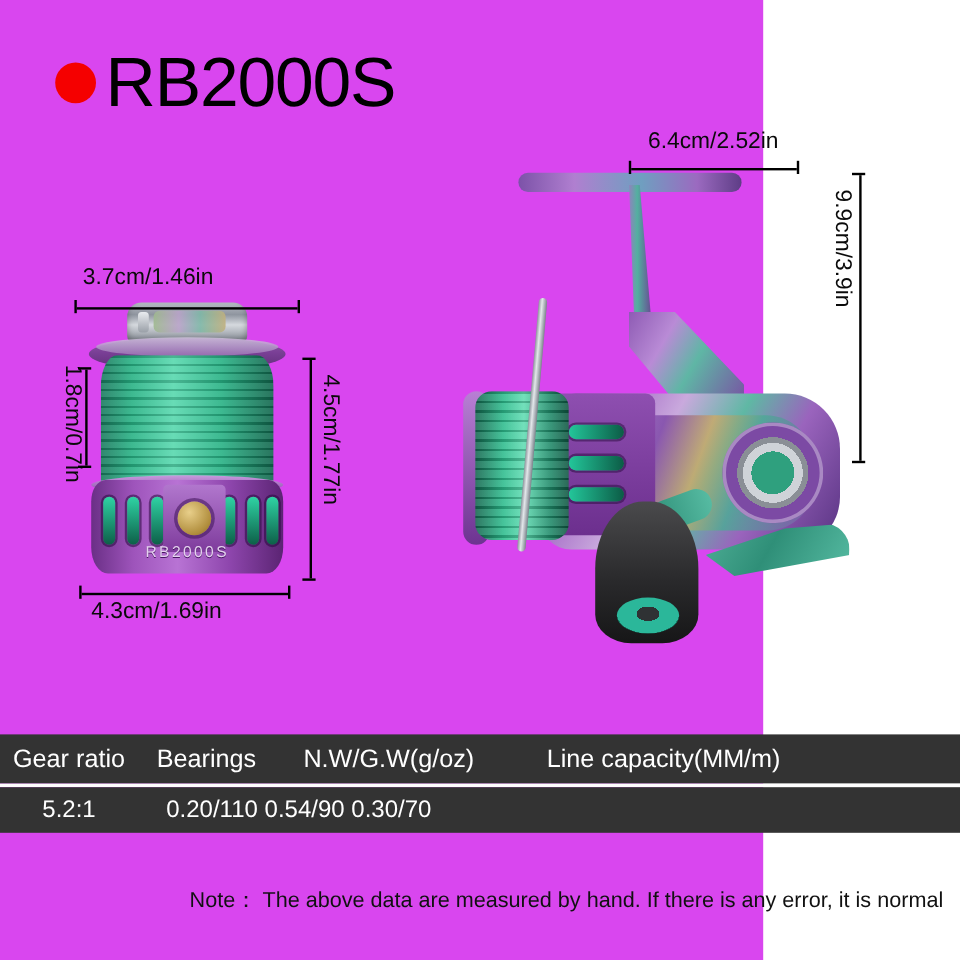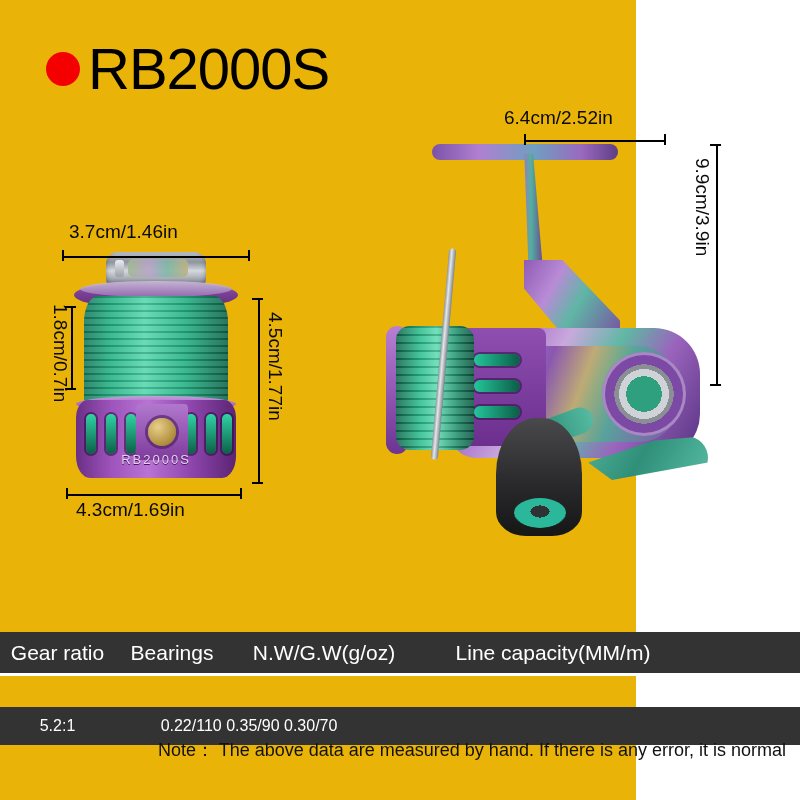--- a/index.html
+++ b/index.html
@@ -5,21 +5,21 @@
   * { box-sizing: border-box; margin: 0; padding: 0; }
   html, body {
     width: 800px; height: 800px;
     background: #ffffff;
     font-family: "Liberation Sans", sans-serif;
     overflow: hidden;
   }
   #page {
     position: relative;
     width: 636px; height: 800px;
-    background: #eab308;
+    background: #d946ef;
   }
 
   
   .title-row {
     position: absolute;
     left: 46px; top: 40px;
     display: flex;
     align-items: center;
     gap: 8px;
   }
@@ -243,33 +243,33 @@
   .rl-knob-stem {
     position: absolute; left: 150px; top: 272px; width: 52px; height: 26px;
     border-radius: 13px;
     background: linear-gradient(90deg,#2f8f78,#56bba2);
     transform: rotate(-20deg);
   }
 
   
   #spec-table {
     position: absolute;
-    left: 0; top: 632px;
+    left: 0; top: 612px;
     width: 800px;
   }
   .spec-row {
     display: flex;
     width: 800px;
     background: #333333;
     color: #ffffff;
     align-items: center;
   }
   .spec-row.head { height: 41px; font-size: 21px; }
   .spec-divider { height: 3px; background: #ffffff; width: 800px; }
-  .spec-row.body { height: 38px; font-size: 16px; margin-top: 31px; }
+  .spec-row.body { height: 38px; font-size: 20px; }
   .spec-cell { text-align: center; white-space: nowrap; }
   .c0 { width: 115px; }
   .c1 { width: 113px; }
   .c2 { width: 190px; }
   .c3 { width: 114px; }
   .c4 { width: 268px; }
 
   .note {
     position: absolute;
     left: 0; top: 738px;
@@ -338,35 +338,35 @@
     </div>
     <div class="rl-spool-rim" style="top:186px"></div>
     <div class="rl-spool"></div>
     <div class="rl-bail"></div>
     <div class="rl-arm"></div>
     <div class="rl-knob-stem"></div>
     <div class="rl-knob"></div>
     <div class="rl-knob-cap"></div>
   </div>
 
-  <div class="dim-label" style="left:504px; top:108px;">6.4cm/2.52in</div>
+  <div class="dim-label" style="left:540px; top:108px;">6.4cm/2.52in</div>
   <div class="dim-h" style="left:524px; top:134px; width:142px;"></div>
 
   <div class="dim-label vert" style="left:712px; top:158px;">9.9cm/3.9in</div>
   <div class="dim-v" style="left:710px; top:144px; height:242px;"></div>
 
   <div id="spec-table">
     <div class="spec-row head">
       <div class="spec-cell c0">Gear ratio</div>
       <div class="spec-cell c3">Bearings</div>
       <div class="spec-cell c2">N.W/G.W(g/oz)</div>
       <div class="spec-cell c4">Line capacity(MM/m)</div>
     </div>
     <div class="spec-divider"></div>
     <div class="spec-row body">
       <div class="spec-cell c0">5.2:1</div>
-      <div class="spec-cell c4">0.22/110 0.35/90 0.30/70</div>
+      <div class="spec-cell c4">0.20/110 0.54/90 0.30/70</div>
     </div>
   </div>
 
   <div class="note">Note： The above data are measured by hand. If there is any error, it is normal</div>
 
 </div>
 
 </body></html>

